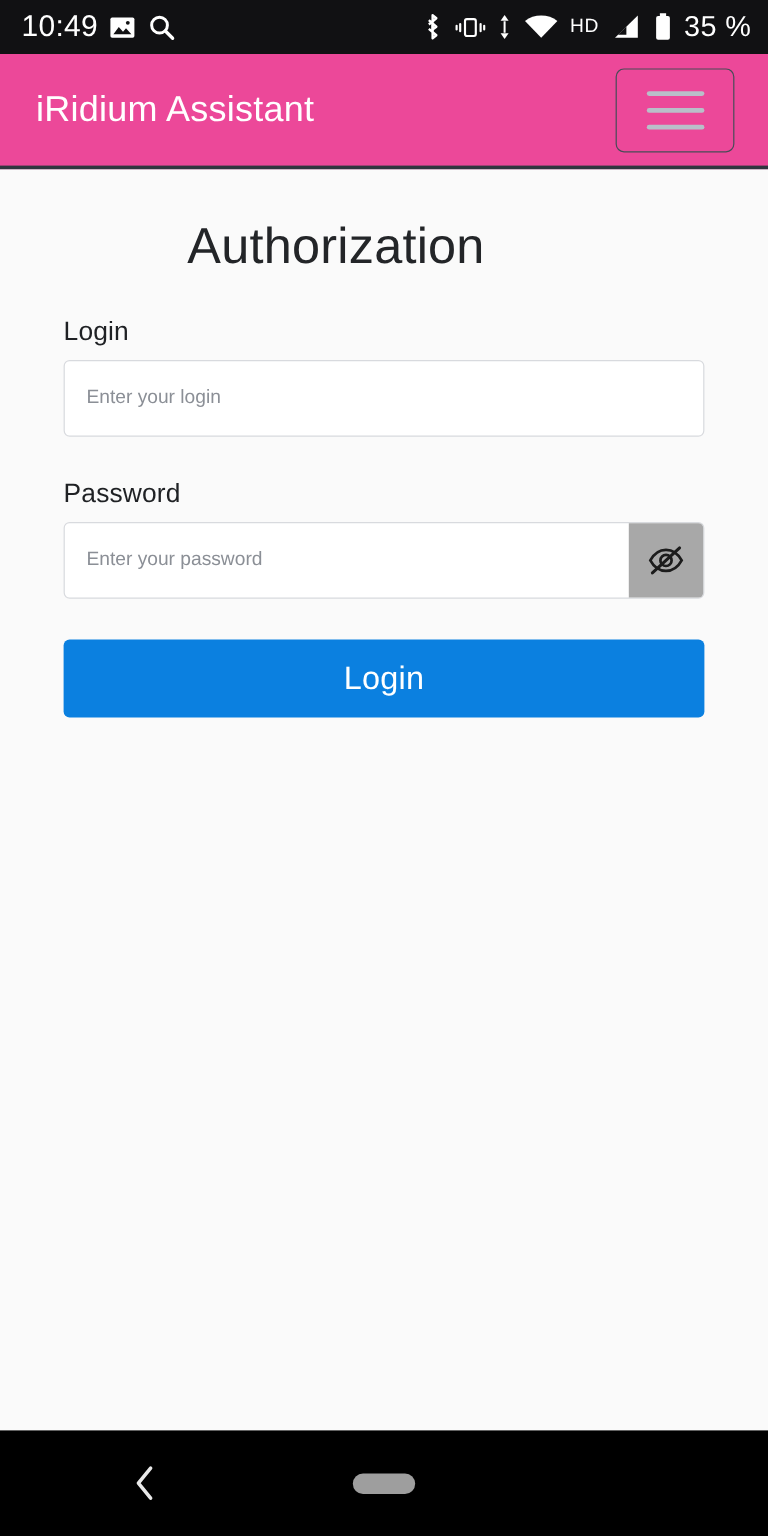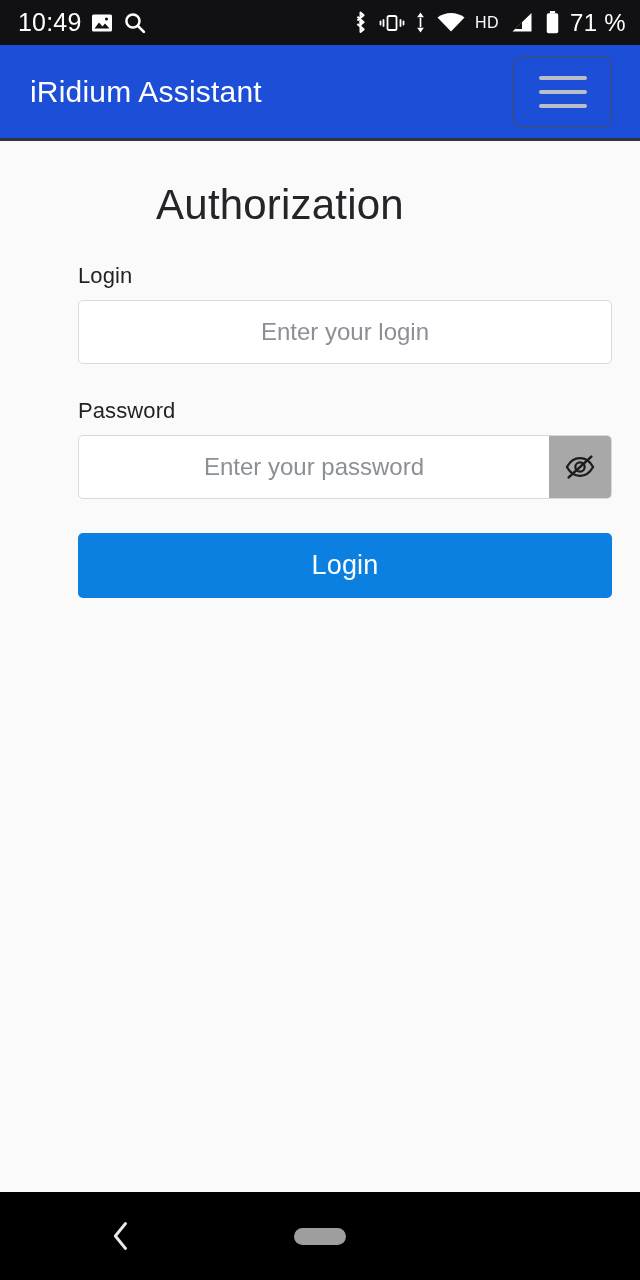--- a/index.html
+++ b/index.html
@@ -21,52 +21,51 @@
   .status-left { display:flex; align-items:center; gap:8px; }
   .status-right { display:flex; align-items:center; gap:9px; }
   .clock { font-size:25px; letter-spacing:.2px; }
   .sb-icon { display:flex; align-items:center; justify-content:center; }
   .battery-pct { font-size:24px; letter-spacing:.3px; }
   .hd-label { font-size:16px; font-weight:400; letter-spacing:.5px; }
 
   
   .app-bar {
     position:absolute; top:45px; left:0; width:640px; height:96px;
-    background:#1d4ed8;
+    background:#ec4899;
     display:flex; align-items:center; justify-content:space-between;
     padding:0 28px 0 30px;
     border-bottom:3px solid #31353e;
   }
   .app-title { color:#ffffff; font-size:30px; font-weight:400; letter-spacing:.2px; }
   .menu-button {
     width:99px; height:70px;
     border:1px solid #474c57; border-radius:7px;
     background:transparent;
     display:flex; flex-direction:column; align-items:center; justify-content:center;
     gap:10px; cursor:pointer;
   }
   .menu-bar-line { width:48px; height:4px; background:#b9bfc9; border-radius:2px; }
 
   
-  .content { position:absolute; top:141px; left:0; width:560px; padding:0 78px; }
+  .content { position:absolute; top:141px; left:0; width:560px; padding:0 53px; }
   .page-title {
     text-align:center; font-size:42px; font-weight:400;
     color:#232528; margin-top:40px; letter-spacing:.2px;
   }
   .field-label {
     font-size:22px; color:#1f2124; margin-top:34px; margin-bottom:11px;
     letter-spacing:.1px;
   }
   .text-input {
     width:534px; height:64px;
     border:1px solid #d8dade; border-radius:5px; background:#ffffff;
-    font-size:24px; color:#1d4ed8;
+    font-size:16px; color:#1d4ed8;
     padding:0 18px; outline:none;
     font-family:"Liberation Sans", sans-serif;
-    text-align:center;
   }
   .text-input::placeholder { color:#8b8f96; }
 
   .password-wrap { position:relative; width:534px; height:64px;border-radius:25px; }
   .password-wrap .text-input { padding-right:80px; }
   .pw-toggle {
     position:absolute; top:1px; right:1px;
     width:62px; height:62px;
     background:#a8a8a8; border:none; border-radius:0 4px 4px 0;
     display:flex; align-items:center; justify-content:center; cursor:pointer;
@@ -149,21 +148,21 @@
           <path d="M23 2 L23 20.5 L4 20.5 Z" fill="#fff"></path>
           <path d="M13.5 11 L13.5 18 L6.5 18 Z" fill="#111113"></path>
         </svg>
       </span>
       <span class="sb-icon">
         <svg width="17" height="25" viewBox="0 0 16 24">
           <rect x="5.5" y="1" width="5" height="2.4" fill="#fff"></rect>
           <rect x="2.5" y="3.2" width="11" height="19" rx="1.6" fill="#fff"></rect>
         </svg>
       </span>
-      <span class="battery-pct">71 %</span>
+      <span class="battery-pct">35 %</span>
     </div>
   </div>
 
   <div class="app-bar">
     <span class="app-title">iRidium Assistant</span>
     <div class="menu-button">
       <span class="menu-bar-line"></span>
       <span class="menu-bar-line"></span>
       <span class="menu-bar-line"></span>
     </div>

